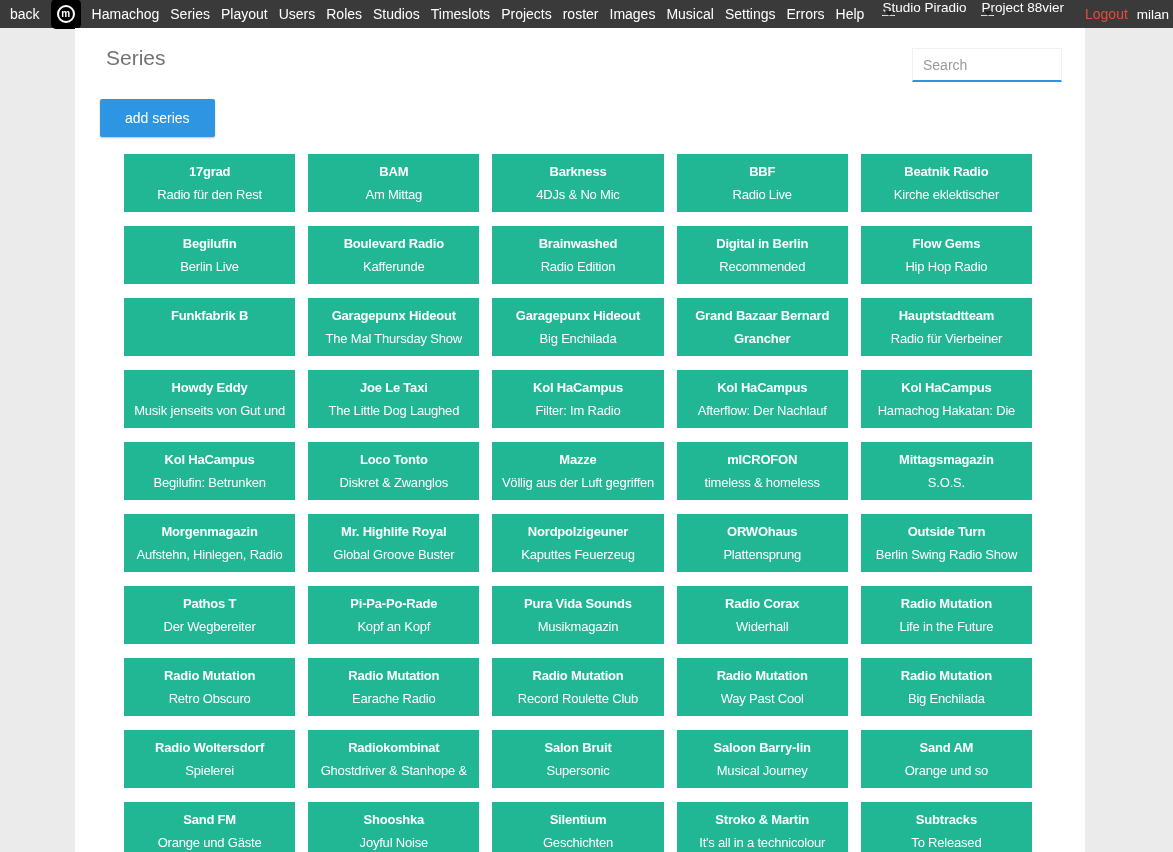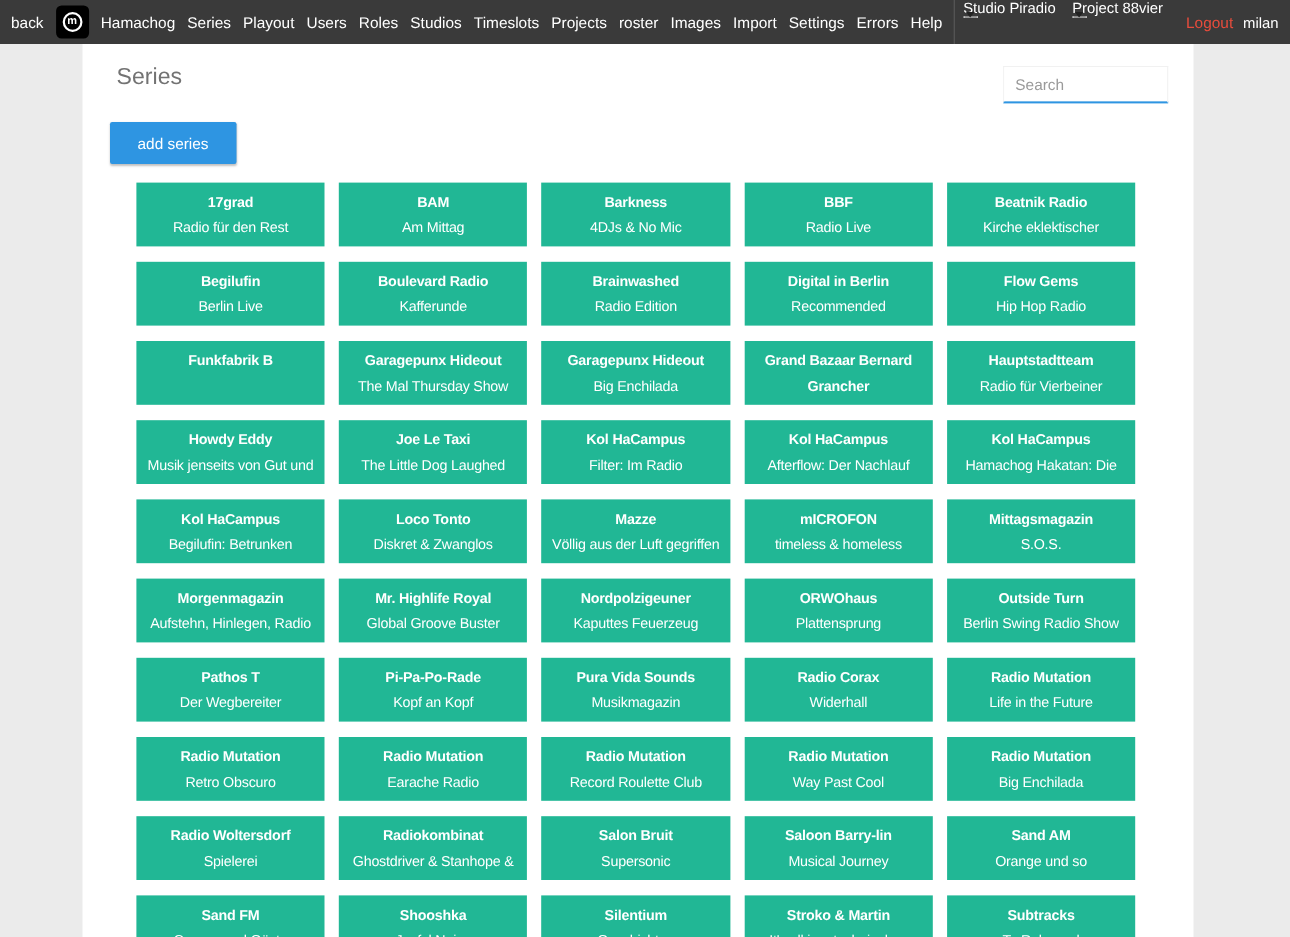--- a/index.html
+++ b/index.html
@@ -5,21 +5,21 @@
   * { box-sizing: border-box; margin: 0; padding: 0; }
   html, body {
     width: 1173px; height: 852px;
     overflow: hidden;
     background: #ebebeb;
     font-family: "Liberation Sans", sans-serif;
   }
 
   
   .topnav {
-    height: 40px; width: 100%;
+    height: 28px; width: 100%;
     background: #3a3a3a;
     display: flex; align-items: center;
     padding: 0 10px 0 10px;
     white-space: nowrap;
   }
   .topnav a, .topnav .navitem {
     color: #fff; text-decoration: none;
     font-size: 14px; cursor: pointer;
   }
   .back-link { margin-right: 11px; }
@@ -133,21 +133,21 @@
       <li>Hamachog</li>
       <li>Series</li>
       <li>Playout</li>
       <li>Users</li>
       <li>Roles</li>
       <li>Studios</li>
       <li>Timeslots</li>
       <li>Projects</li>
       <li>roster</li>
       <li>Images</li>
-      <li>Import</li>
+      <li>Musical</li>
       <li>Settings</li>
       <li>Errors</li>
       <li>Help</li>
     </ul>
   <div class="nav-divider"></div>
   <div class="nav-select">
     <span class="sel-label">Studio Piradio</span>
     <span class="arrow-strip">
         <i class="tri"></i>
       </span>

